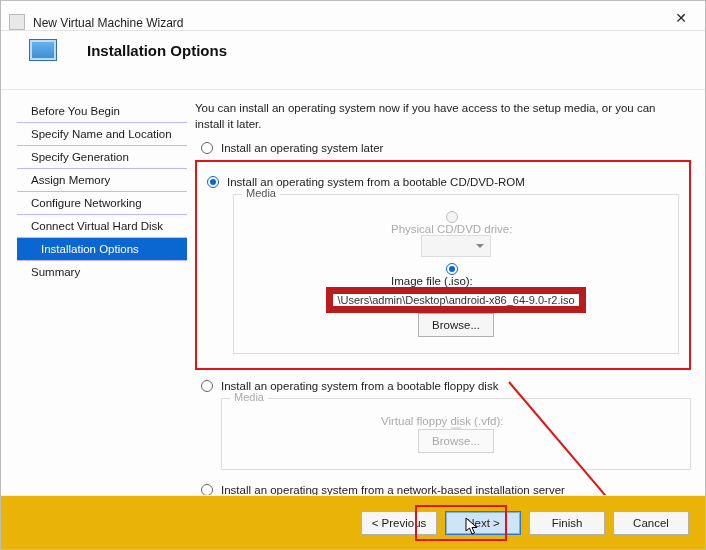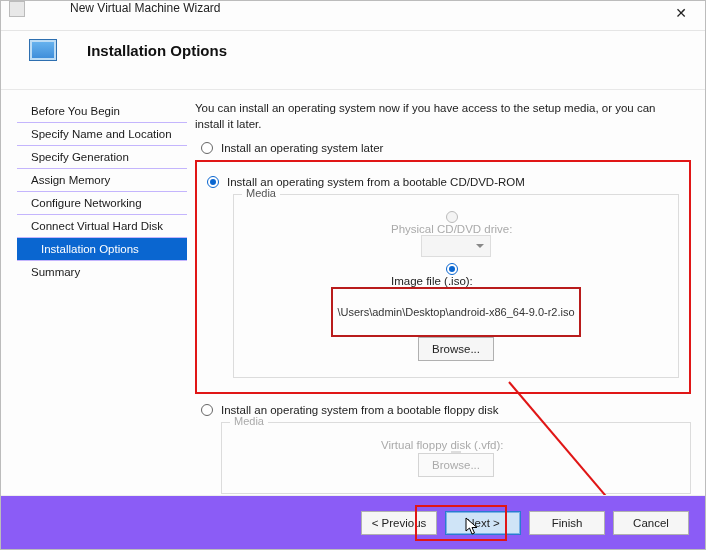--- a/index.html
+++ b/index.html
@@ -2,24 +2,23 @@
 <html><head>
 <meta charset="utf-8">
 <style>
   * { box-sizing: border-box; font-family: "Segoe UI", Tahoma, sans-serif; }
   body { margin: 0; background: #f0f0f0; }
   .window {
     width: 706px; height: 550px; background: #fdfdfd;
     border: 1px solid #bcbcbc; position: relative; overflow: hidden;
   }
   .titlebar {
-    height: 30px; display: flex; align-items: flex-start;
+    height: 30px; display: flex; align-items: flex-end;
     padding: 0 8px; font-size: 12px; color: #222;
     border-bottom: 1px solid #e5e5e5;
-    gap: 37px;
   }
   .titlebar .win-icon { width: 16px; height: 16px; background: #e8e8e8; border: 1px solid #bbb; margin-right: 8px; }
   .titlebar .close { margin-left: auto; font-size: 14px; color: #222; padding: 4px 10px; cursor: default; }
   .header {
     display: flex; align-items: center; padding: 8px 24px 28px 24px;
     border-bottom: 1px solid #e8e8e8;
   }
   .header .hicon {
     width: 28px; height: 22px; margin-right: 30px; margin-left: 4px;
     background: linear-gradient(#6bb6f0,#3a8ad8); border: 1px solid #2d6fb0;
@@ -73,29 +72,29 @@
   .combo { width: 70px; position: relative; }
   .combo::after { content: ""; position: absolute; right: 6px; top: 8px; border: 4px solid transparent; border-top-color: #888; }
   .btn {
     border: 1px solid #b0b0b0; background: #f6f6f6; height: 24px;
     font-size: 11.5px; padding: 0 0; cursor: default; color: #222;
     display: inline-flex; align-items: center; justify-content: center;
     min-width: 76px;
   }
   .btn.disabled { color: #aaa; border-color: #d4d4d4; background: #fafafa; }
   .iso-path {
-    flex: 1; border: 2px solid #b91c1c; height: 22px; font-size: 11px;
-    padding: 17px 4px; color: #333; overflow: hidden; white-space: nowrap;
+    flex: 1; border: 7px solid #b91c1c; height: 22px; font-size: 11px;
+    padding: 0 4px; color: #333; overflow: hidden; white-space: nowrap;
     display: flex; align-items: center;
   }
   .footer {
     position: absolute; bottom: 0; left: 0; right: 0; height: 54px;
     border-top: 1px solid #eee; display: flex; align-items: center;
     justify-content: flex-end; padding: 0 16px; gap: 8px;
-    background: #8b5cf6;
+    background: #eab308;
   }
   .btn.primary {
     background: #cfe4f7; border: 1px solid #2a7bd0; box-shadow: 0 0 0 1px #7ab2e6 inset;
   }
   .highlight-next {
     position: absolute; border: 2px solid #e01616; width: 92px; height: 36px;
     bottom: 8px; right: 198px; pointer-events: none;
   }
   .arrow-svg { position: absolute; left: 312px; top: 282px; pointer-events: none; }
   .cursor-svg { position: absolute; bottom: 12px; right: 222px; pointer-events: none; }

